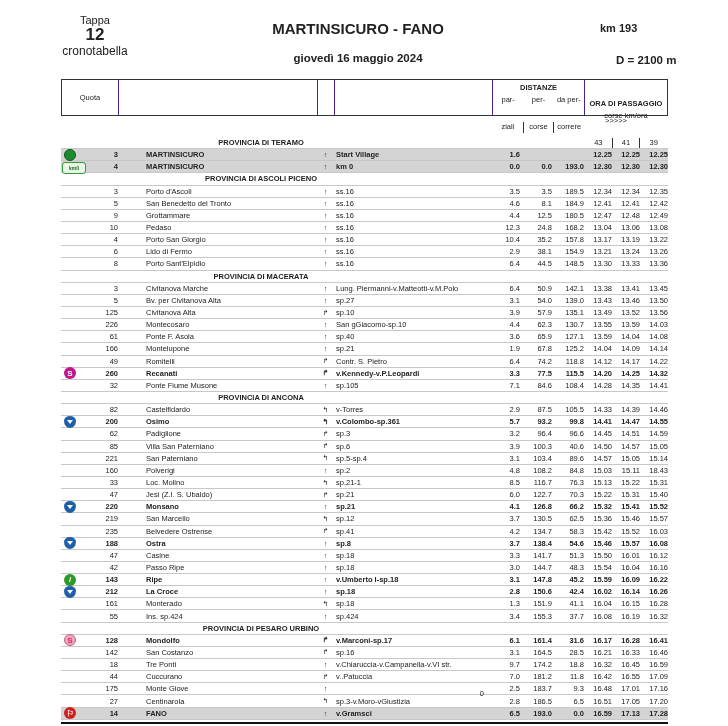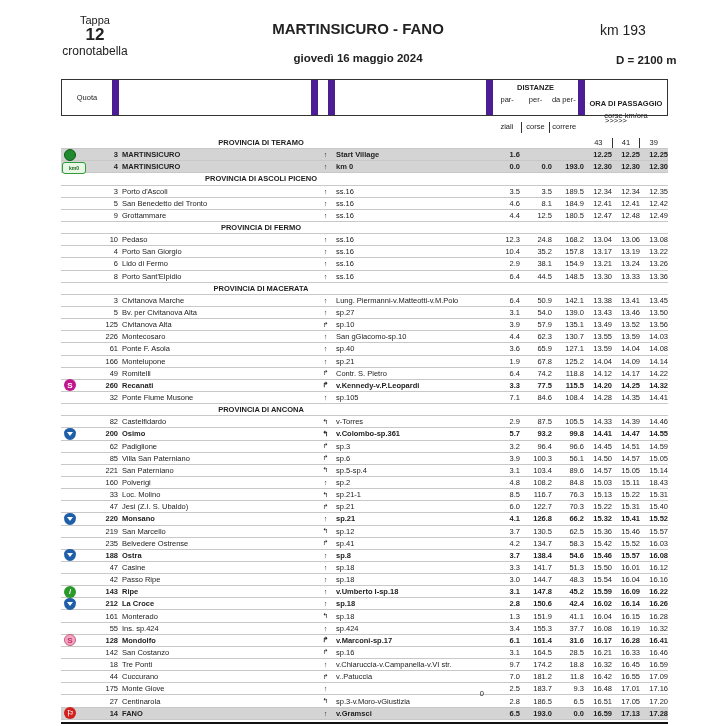--- a/index.html
+++ b/index.html
@@ -3,25 +3,25 @@
 <meta charset="utf-8">
 <style>
   html, body { margin:0; padding:0; background:#fff; }
   body { width:728px; height:726px; position:relative; font-family:"Liberation Sans", sans-serif; color:#222; overflow:hidden; }
   .hdr-left { position:absolute; left:60px; top:14px; width:70px; text-align:center; }
   .tappa { font-size:11px; }
   .tappa-num { font-size:17px; font-weight:bold; line-height:18px; }
   .crono { font-size:12px; }
   .title { position:absolute; left:200px; width:316px; top:20px; text-align:center; font-size:15px; font-weight:bold; }
   .date { position:absolute; left:200px; width:316px; top:52px; text-align:center; font-size:11.5px; font-weight:bold; }
-  .km { position:absolute; left:600px; top:22px; font-size:14px; font-weight:normal; }
+  .km { position:absolute; left:600px; top:22px; font-size:11px; font-weight:bold; }
   .dislivello { position:absolute; left:600px; top:54px; font-size:11.5px; font-weight:bold;padding-left:16px; }
 
   .thead { position:absolute; left:61px; top:79px; width:607px; height:37px; border:1px solid #333; box-sizing:border-box; display:flex; font-size:7.5px; }
-  .thead > div { border-right:7px solid #4c1d95; box-sizing:border-box; height:100%; position:relative; }
+  .thead > div { border-right:1px solid #4c1d95; box-sizing:border-box; height:100%; position:relative; }
   .thead > div:last-child { border-right:none; }
   .th-quota { width:57px; display:flex; align-items:center; justify-content:center; font-size:7.5px; }
   .th-loc { width:199px; }
   .th-sym { width:17px; }
   .th-road { width:158px; }
   .th-dist { width:92px; }
   .th-ora { width:84px; flex:1;margin-top:16px; }
   .grp-title { position:absolute; top:3px; left:0; right:0; text-align:center; font-weight:bold; font-size:7.5px; }
   .subrow { position:absolute; left:0; right:0; display:flex; }
   .subrow span { flex:1; text-align:center; }
@@ -32,21 +32,21 @@
   .arrows { position:absolute; left:605px; top:116px; font-size:7.5px; }
 
   .rows { position:absolute; left:61px; top:125px; width:607px;margin-top:12px; }
   .row { height:12.15px; display:flex; align-items:center; font-size:7.5px; border-bottom:1px solid #c8c8c8; position:relative; box-sizing:border-box; }
   .row.prov { justify-content:flex-start; border-bottom:1px solid #c8c8c8; }
   .row.prov .pname { position:absolute; left:100px; width:200px; text-align:center; font-weight:bold; font-size:7.5px; }
   .row.hl { background:#d4d4d4; }
   .row.bold { font-weight:bold; }
   .c-icon { width:24px; height:12px; position:relative; }
   .c-quota { width:33px; text-align:right; padding-right:0; }
-  .c-loc { width:199px; padding-left:4px; box-sizing:border-box; }
+  .c-loc { width:199px; padding-left:28px; box-sizing:border-box; }
   .c-sym { width:17px; text-align:center; font-size:7px; }
   .c-road { width:158px; padding-left:2px; box-sizing:border-box; white-space:nowrap; position:relative; }
   .c-road .zero { position:absolute; right:8px; }
   .c-num { text-align:right; box-sizing:border-box; }
   .c-p { width:28px; }
   .c-pc { width:32px; }
   .c-dpc { width:32px; }
   .c-t1 { width:28px; }
   .c-t2 { width:28px; }
   .c-t3 { width:28px; }
@@ -175,23 +175,20 @@
       <div class="c-loc"><span>Grottammare</span></div>
       <div class="c-sym"><span>↑</span></div>
       <div class="c-road"><span>ss.16</span></div>
       <div class="c-num c-p"><span>4.4</span></div>
       <div class="c-num c-pc"><span>12.5</span></div>
       <div class="c-num c-dpc"><span>180.5</span></div>
       <div class="c-num c-t1"><span>12.47</span></div>
       <div class="c-num c-t2"><span>12.48</span></div>
       <div class="c-num c-t3"><span>12.49</span></div>
     </div>
-    <div class="row prov">
-      <span class="pname">PROVINCIA DI FERMO</span>
-    </div>
     <div class="row">
       <div class="c-icon"></div>
       <div class="c-quota"><span>10</span></div>
       <div class="c-loc"><span>Pedaso</span></div>
       <div class="c-sym"><span>↑</span></div>
       <div class="c-road"><span>ss.16</span></div>
       <div class="c-num c-p"><span>12.3</span></div>
       <div class="c-num c-pc"><span>24.8</span></div>
       <div class="c-num c-dpc"><span>168.2</span></div>
       <div class="c-num c-t1"><span>13.04</span></div>
@@ -404,21 +401,21 @@
       <div class="c-num c-t3"><span>14.59</span></div>
     </div>
     <div class="row">
       <div class="c-icon"></div>
       <div class="c-quota"><span>85</span></div>
       <div class="c-loc"><span>Villa San Paterniano</span></div>
       <div class="c-sym"><span>↱</span></div>
       <div class="c-road"><span>sp.6</span></div>
       <div class="c-num c-p"><span>3.9</span></div>
       <div class="c-num c-pc"><span>100.3</span></div>
-      <div class="c-num c-dpc"><span>56.1</span></div>
+      <div class="c-num c-dpc"><span>40.6</span></div>
       <div class="c-num c-t1"><span>14.50</span></div>
       <div class="c-num c-t2"><span>14.57</span></div>
       <div class="c-num c-t3"><span>15.05</span></div>
     </div>
     <div class="row">
       <div class="c-icon"></div>
       <div class="c-quota"><span>221</span></div>
       <div class="c-loc"><span>San Paterniano</span></div>
       <div class="c-sym"><span>↰</span></div>
       <div class="c-road"><span>sp.5-sp.4</span></div>
@@ -599,20 +596,23 @@
       <div class="c-loc"><span>Ins. sp.424</span></div>
       <div class="c-sym"><span>↑</span></div>
       <div class="c-road"><span>sp.424</span></div>
       <div class="c-num c-p"><span>3.4</span></div>
       <div class="c-num c-pc"><span>155.3</span></div>
       <div class="c-num c-dpc"><span>37.7</span></div>
       <div class="c-num c-t1"><span>16.08</span></div>
       <div class="c-num c-t2"><span>16.19</span></div>
       <div class="c-num c-t3"><span>16.32</span></div>
     </div>
+    <div class="row prov">
+      <span class="pname">PROVINCIA DI PESARO URBINO</span>
+    </div>
     <div class="row bold">
       <div class="c-icon">
         <span class="icon-badge ic-sprint2">S</span>
       </div>
       <div class="c-quota"><span>128</span></div>
       <div class="c-loc"><span>Mondolfo</span></div>
       <div class="c-sym"><span>↱</span></div>
       <div class="c-road"><span>v.Marconi-sp.17</span></div>
       <div class="c-num c-p"><span>6.1</span></div>
       <div class="c-num c-pc"><span>161.4</span></div>

